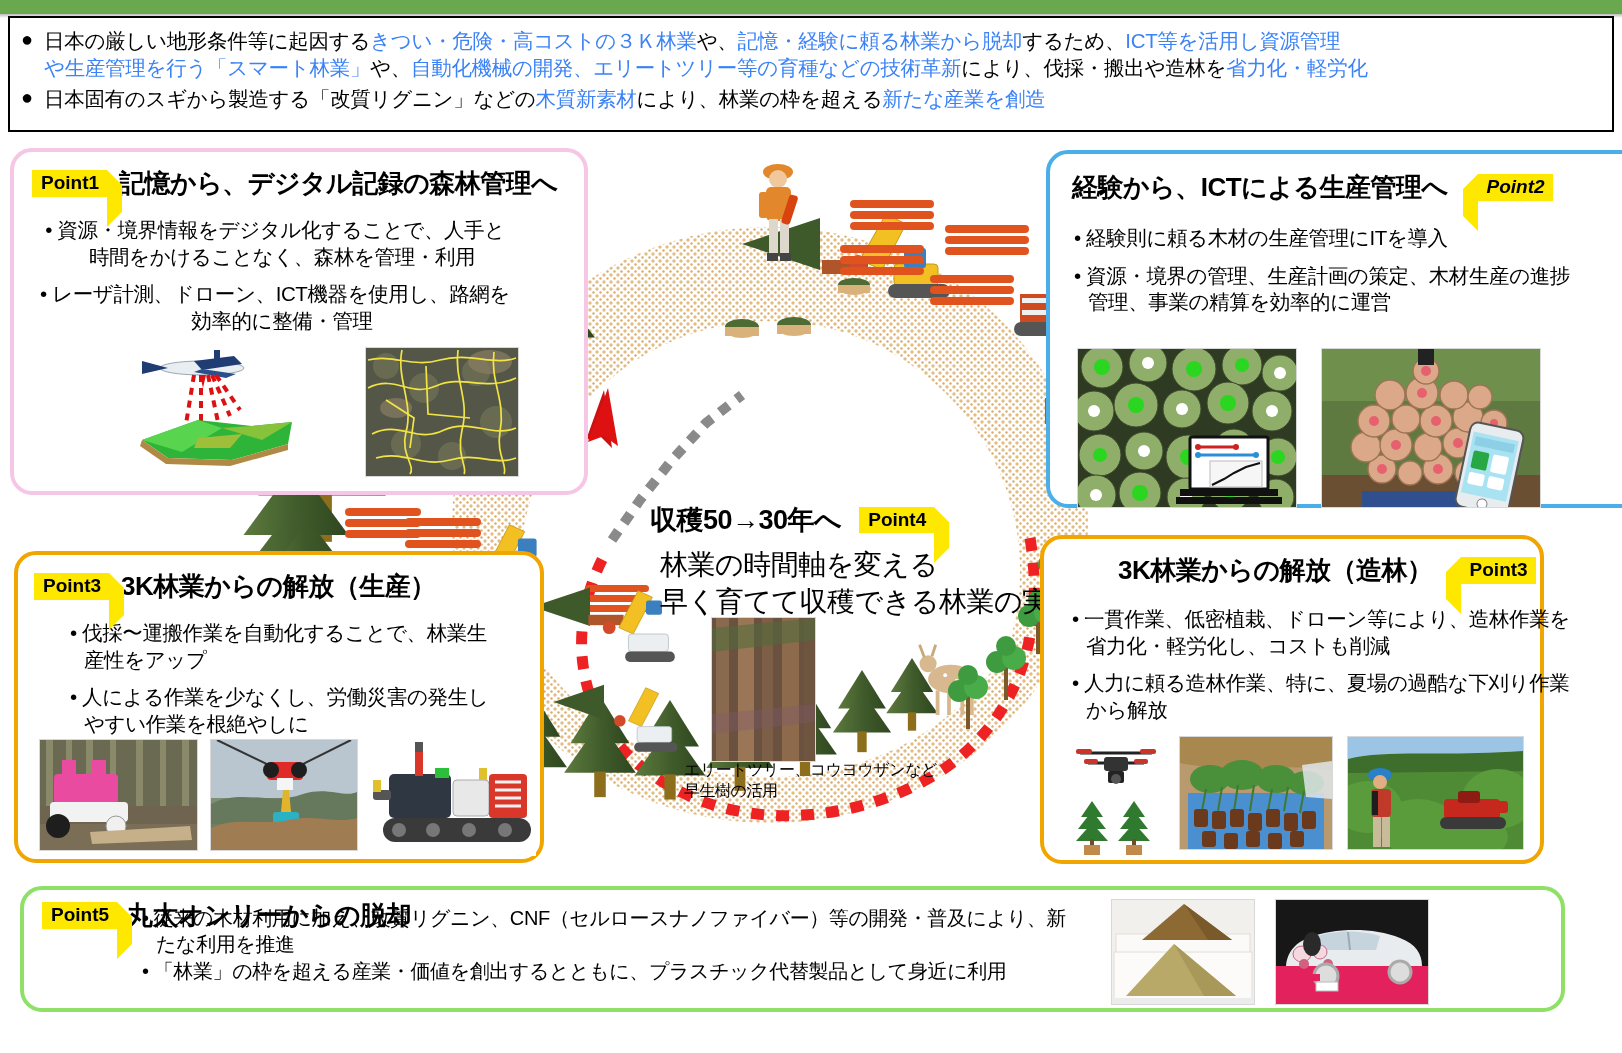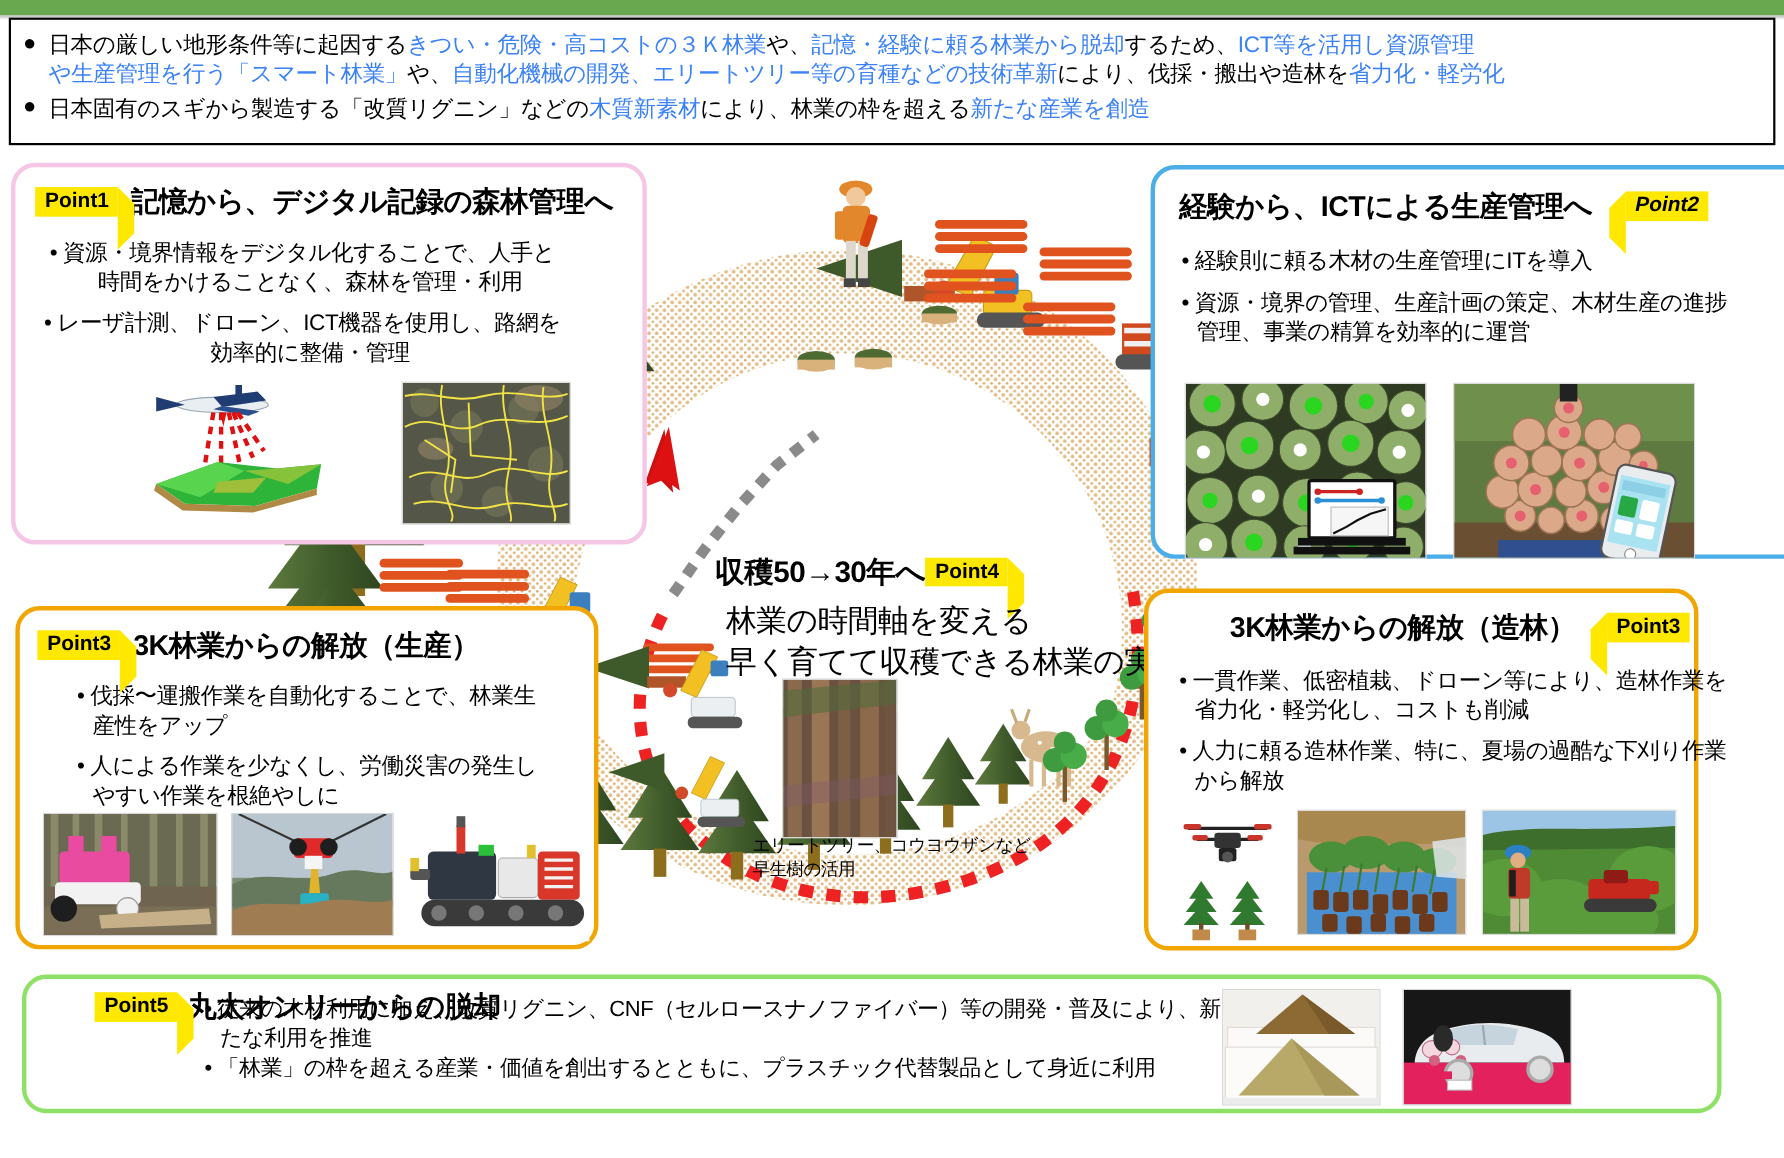--- a/index.html
+++ b/index.html
@@ -77,33 +77,33 @@
 
   #box-p3a{ left:14px; top:551px; width:530px; height:312px;
             border:4px solid #f0a500; }
   #box-p3a .hdr{ display:flex; align-items:center; gap:12px; margin:14px 0 0 16px; }
 
   #box-p3b{ left:1040px; top:535px; width:504px; height:329px;
             border:4px solid #f0a500; }
   #box-p3b .hdr{ display:flex; align-items:center; gap:10px; margin:14px 0 0 74px; }
 
   #box-p5{ left:20px; top:886px; width:1545px; height:126px;
-           border:4px solid #8fe067;padding-left:44px; }
+           border:4px solid #8fe067; }
   #box-p5 .hdr{ display:flex; align-items:flex-start; gap:10px; margin:8px 0 0 18px; }
   #box-p5 ul{ margin-left:118px; margin-top:-27px; }
   #box-p5 li{ font-size:20px; margin-bottom:2px; line-height:1.28; }
 
   .thumbs{ display:flex; gap:12px; }
 
   
   #stage{ position:absolute; left:0; top:140px; width:1622px; height:780px; }
   #stage svg{ position:absolute; left:0; top:0; }
 
   .center-text{ position:absolute; }
-  #p4-head{ left:650px; top:362px; display:flex; align-items:center; }
+  #p4-head{ left:650px; top:362px; display:flex; align-items:center; gap:18px; }
   #p4-head .t{ font-size:27px; font-weight:bold; letter-spacing:-0.5px; }
   #p4-sub{ left:660px; top:406px; font-size:28px; font-weight:normal;
            line-height:1.33; letter-spacing:-0.5px; }
   #p4-photos{ left:712px; top:478px; display:flex; gap:8px; }
   #p4-cap{ left:684px; top:620px; font-size:16px; line-height:1.3;
            letter-spacing:-0.5px; }
 
   
   .ph{ display:block; border:0; }
   .ph.frame{ outline:1px solid #d8d8d8; }

